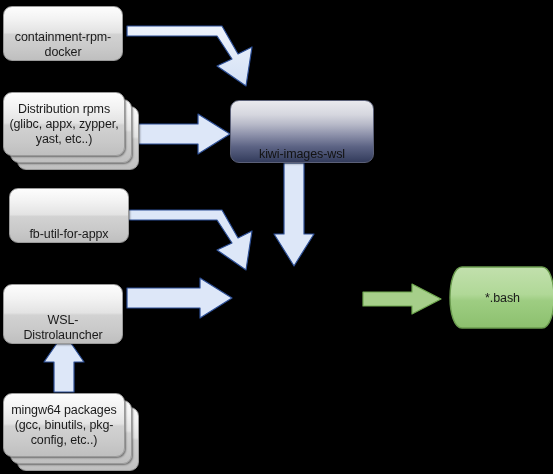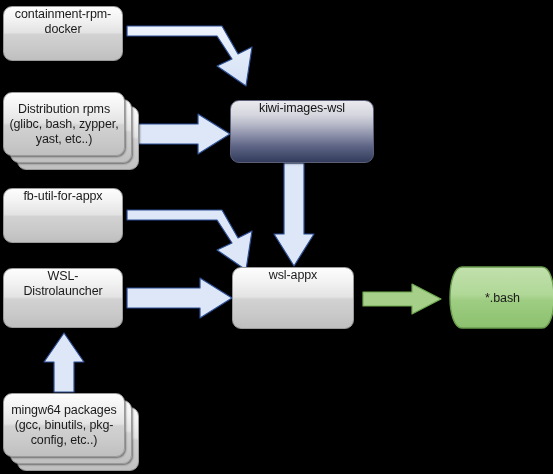--- a/index.html
+++ b/index.html
@@ -18,21 +18,21 @@
     background: #000000;
     overflow: hidden;
   }
 
   
   .node {
     position: absolute;
     box-sizing: border-box;
     border-radius: 9px;
     display: flex;
-    align-items: flex-start;
+    align-items: flex-end;
     justify-content: center;
     text-align: center;
     color: #1a1a1a;
     font-size: 12.5px;
     line-height: 15px;
     letter-spacing: -0.1px;
     border: 1px solid #9a9a9a;
     background: linear-gradient(to bottom,
         #fdfdfd 0%,
         #f2f2f2 24%,
@@ -120,50 +120,47 @@
   <div class="node" style="left:3px; top:6px; width:120px; height:55px;">
     <span class="label">containment-rpm-
 docker</span>
   </div>
 
   <div class="stack" style="left:3px; top:92px; width:136px; height:78px;">
     <div class="sheet s3" style="width:122px; height:64px;"></div>
     <div class="sheet s2" style="width:122px; height:64px;"></div>
     <div class="sheet s1" style="width:122px; height:64px;">
       <span class="label">Distribution rpms
-(glibc, bash, zypper,
+(glibc, appx, zypper,
 yast, etc..)</span>
     </div>
   </div>
 
-  <div class="node" style="left:3px; top:188px; width:120px; height:55px;">
+  <div class="node" style="left:9px; top:188px; width:120px; height:55px;">
     <span class="label">fb-util-for-appx</span>
   </div>
 
-  <div class="node" style="left:3px; top:268px; width:120px; height:60px;">
+  <div class="node" style="left:3px; top:284px; width:120px; height:60px;">
     <span class="label">WSL-Distrolauncher</span>
   </div>
 
   <div class="stack" style="left:3px; top:393px; width:136px; height:80px;">
     <div class="sheet s3" style="width:122px; height:64px;"></div>
     <div class="sheet s2" style="width:122px; height:64px;"></div>
     <div class="sheet s1" style="width:122px; height:64px;">
       <span class="label">mingw64 packages
 (gcc, binutils, pkg-
 config, etc..)</span>
     </div>
   </div>
 
   <div class="node dark" style="left:230px; top:100px; width:144px; height:63px;">
     <span class="label">kiwi-images-wsl</span>
   </div>
 
-  <div class="node" style="left:232px; top:267px; width:122px; height:62px;">
-    <span class="label">wsl-appx</span>
-  </div>
 
   <div class="tape" style="left:440px; top:265px; width:125px; height:65px;">
     <svg width="125" height="65" viewBox="0 0 125 65">
       <defs>
         <linearGradient id="tapeGrad" x1="0" y1="0" x2="0" y2="1">
           <stop offset="0%" stop-color="#c2e0ad"></stop>
           <stop offset="45%" stop-color="#b0d897"></stop>
           <stop offset="55%" stop-color="#9ecd82"></stop>
           <stop offset="100%" stop-color="#8cc06e"></stop>
         </linearGradient>

